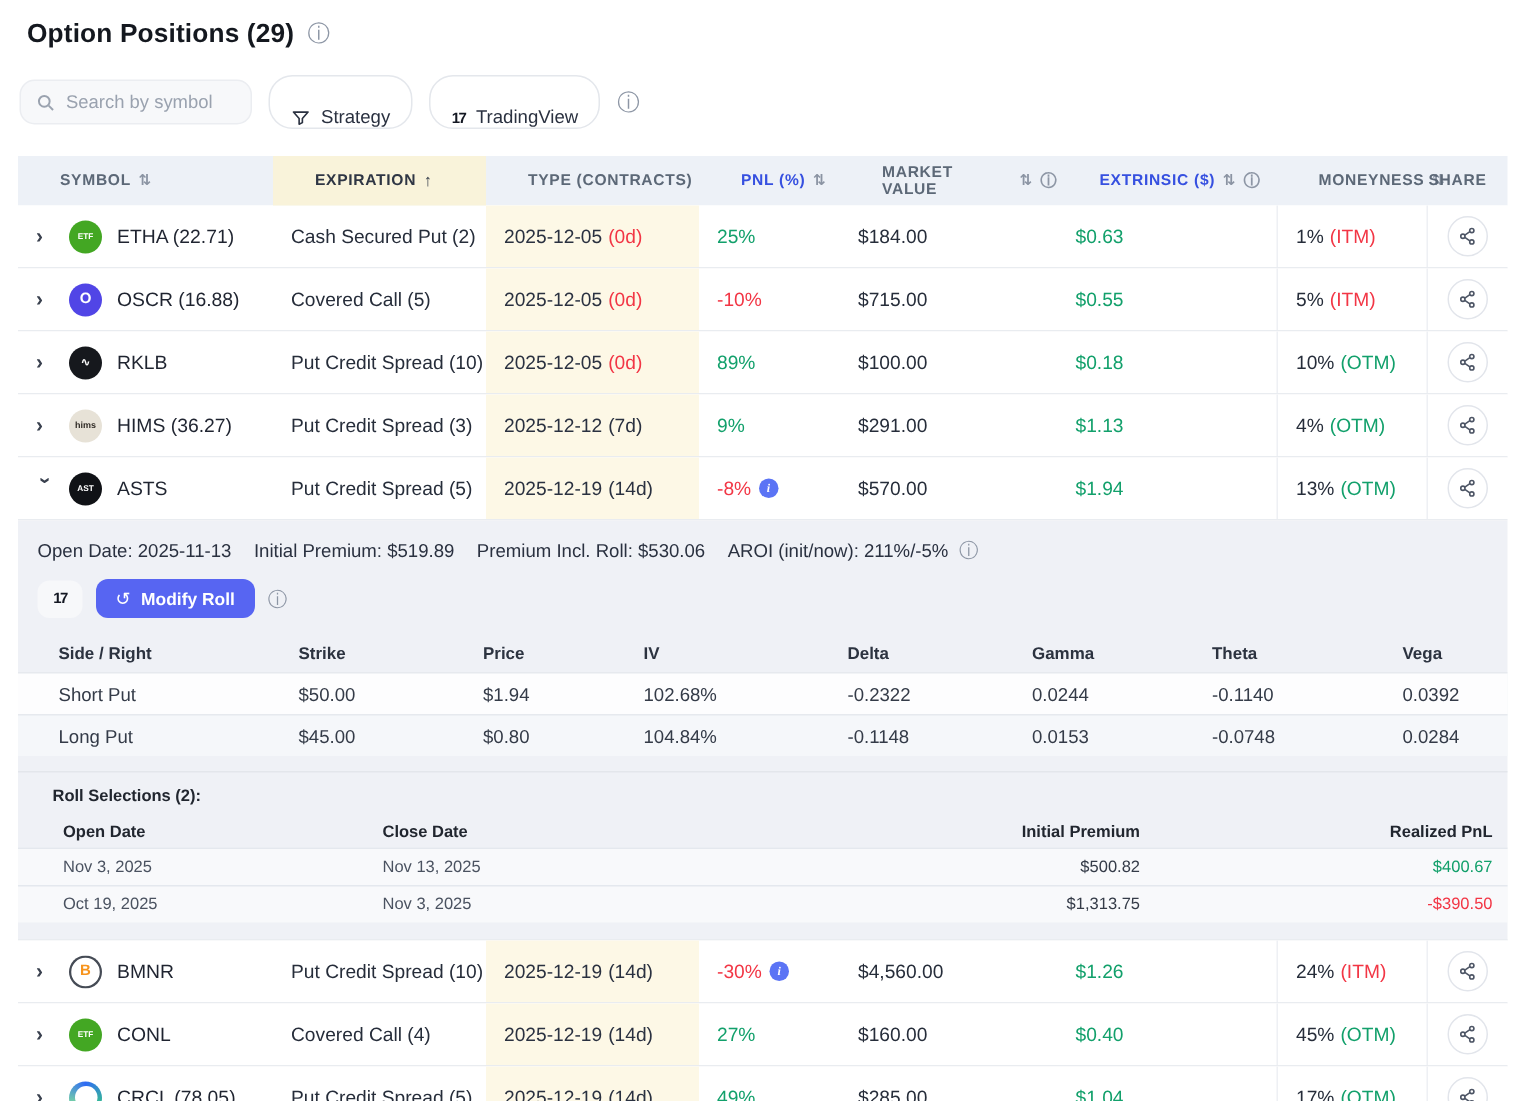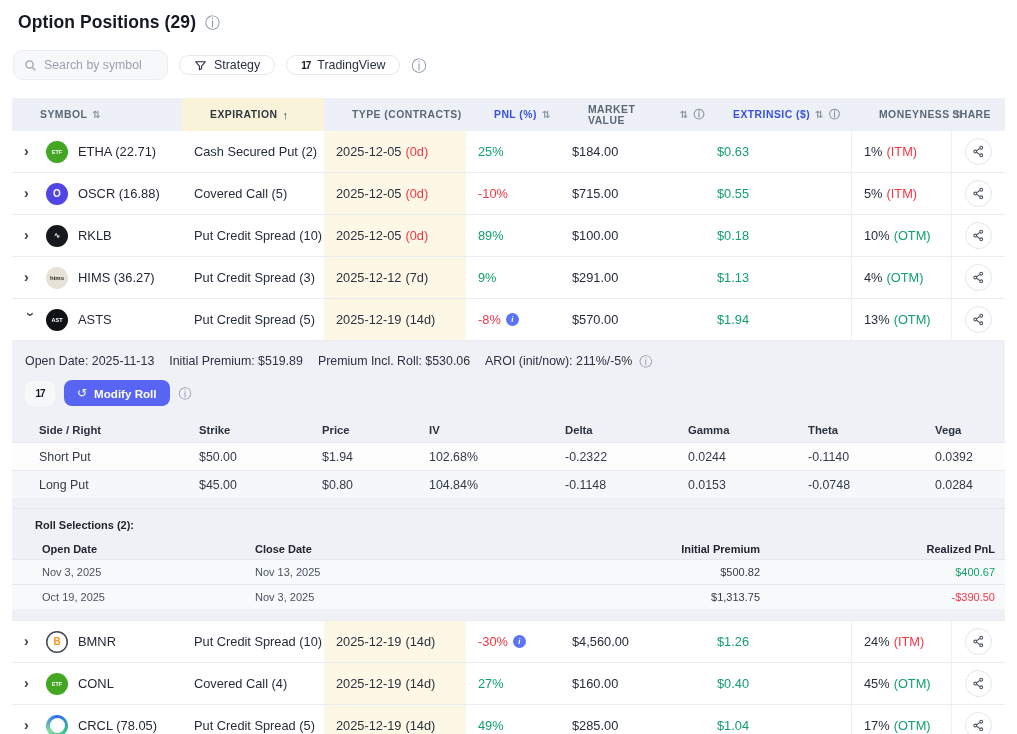--- a/index.html
+++ b/index.html
@@ -12,21 +12,21 @@
   .info-glyph { color:#8d96a5; font-size:13px; line-height:1; cursor:default; }
   .info-glyph.big { font-size:15px; }
 
   
   .toolbar { display:flex; align-items:center; gap:11px; margin:17px 0 0 13px; }
   .search-box { display:flex; align-items:center; gap:7px; width:155px; height:30px;
     padding:0 10px; background:#f7f8fa; border:1px solid #ebedf1; border-radius:10px; }
   .search-box input { border:none; outline:none; background:transparent; width:110px;
     font-size:12.3px; color:#2a3140; font-family:Liberation Sans, sans-serif; }
   .search-box input::placeholder { color:#9aa2af; }
-  .pill-btn { display:flex; align-items:center; gap:7px; height:20px; padding:0 14px;
+  .pill-btn { display:flex; align-items:flex-end; gap:7px; height:36px; padding:0 14px;
     background:#fff; border:1px solid #e4e7ec; border-radius:16px; font-size:12.4px;
     color:#2a3140; font-family:inherit; cursor:pointer; }
   .tv-logo { font-weight:900; font-size:10px; letter-spacing:-1px; color:#131722; }
 
   
   .table { margin:18px 12px 0; }
   .thead, .trow { display:grid;
     grid-template-columns:170px 142px 142px 94px 145px 146px 100px 54px; align-items:stretch; }
   .thead { background:#edf1f7; height:33px; }
   .hcell { display:flex; align-items:center; gap:5px; padding-left:28px;
@@ -60,21 +60,21 @@
   .neg { color:#f23645; }
   .pnl-info { width:13px; height:13px; border-radius:50%; background:#5b74f5; color:#fff;
     font-size:8px; font-weight:700; display:flex; align-items:center; justify-content:center;
     margin-left:5px; font-family:"Liberation Serif","DejaVu Serif",serif; font-style:italic; }
   .mny-tag { margin-left:4px; }
   .share-btn { width:27px; height:27px; border-radius:50%; border:1px solid #e2e5eb;
     background:#fff; display:flex; align-items:center; justify-content:center; cursor:pointer; }
 
   
   .panel { background:#eff1f6; border-bottom:1px solid #e9ecf0; padding:13px 0 11px; }
-  .panel-details { display:flex; align-items:center; gap:15px; padding:0 14px 0 13px;
+  .panel-details { display:flex; align-items:flex-start; gap:15px; padding:0 14px 0 13px;
     font-size:12.4px; color:#2a3140; }
   .panel-actions { display:flex; align-items:center; gap:9px; margin:12px 0 11px 13px; }
   .tv-mini { width:30px; height:25px; border:none; border-radius:8px; background:#f7f8fa;
     display:flex; align-items:center; justify-content:center; cursor:pointer; }
   .modify-roll { display:flex; align-items:center; gap:7px; height:26px; padding:0 13px;
     background:#5765f2; border:none; border-radius:8px; color:#fff; font-size:11.6px;
     font-weight:700; font-family:inherit; cursor:pointer; }
   .hist-ic { font-size:12px; font-weight:400; }
 
   .greeks { margin-top:2px; }

